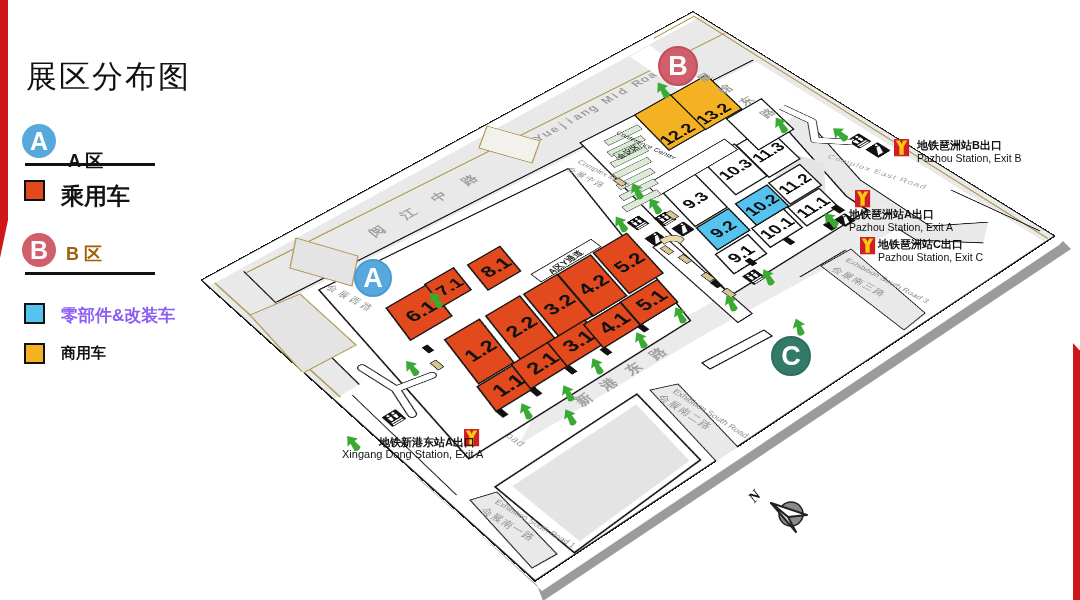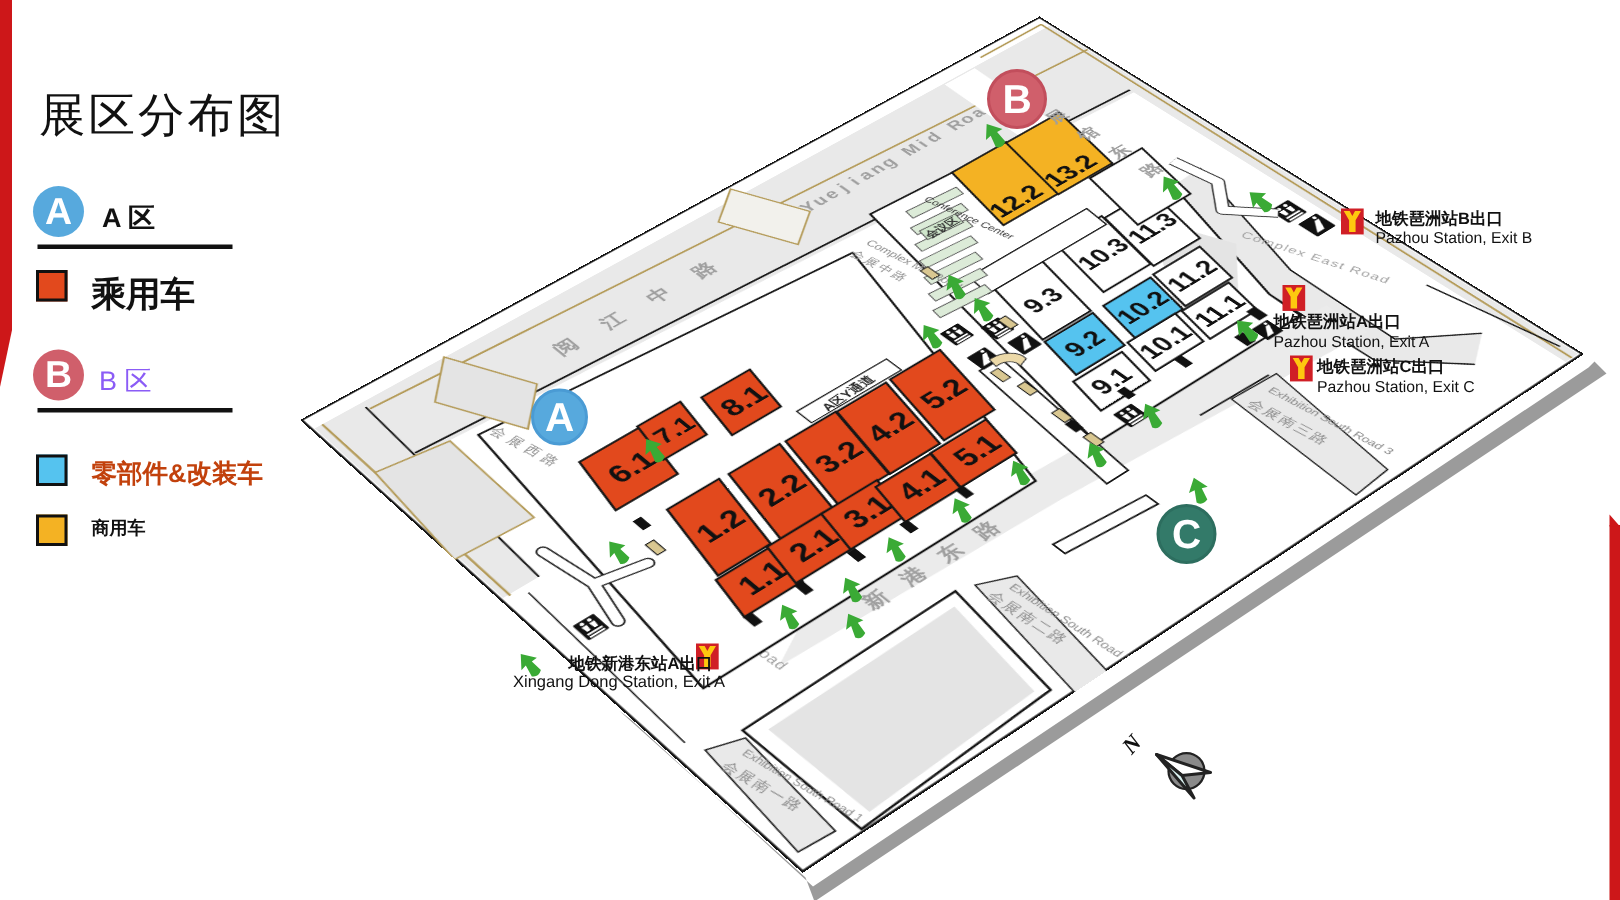--- a/index.html
+++ b/index.html
@@ -422,33 +422,33 @@
 <div style="position:absolute;left:0;top:0;width:8px;height:220px;background:#cd1719"></div>
 <div style="position:absolute;left:0;top:220px;width:0;height:0;border-top:38px solid #cd1719;border-right:8px solid transparent"></div>
 
 <div style="position:absolute;left:1073px;top:350px;width:7px;height:250px;background:#cd1719"></div>
 <div style="position:absolute;left:1073px;top:343px;width:0;height:0;border-bottom:8px solid #cd1719;border-left:7px solid transparent;transform:scaleX(-1)"></div>
 
 <div style="position:absolute;left:26px;top:56px;font-size:31px;font-weight:normal;color:#111;letter-spacing:2px">展区分布图</div>
 
 <div style="position:absolute;left:22px;top:124px;width:34px;height:34px;border-radius:50%;background:#57a9dd;color:#fff;font-size:25px;font-weight:bold;text-align:center;line-height:34px">A</div>
 
-<div style="position:absolute;left:68px;top:133px;font-size:18px;font-weight:bold;color:#111">A 区</div>
+<div style="position:absolute;left:68px;top:149px;font-size:18px;font-weight:bold;color:#111">A 区</div>
 
 <div style="position:absolute;left:25px;top:163px;width:130px;height:3px;background:#111"></div>
 
 <div style="position:absolute;left:24px;top:180px;width:17px;height:17px;background:#e2491d;border:2.5px solid #111"></div>
 
 <div style="position:absolute;left:61px;top:181px;font-size:23px;font-weight:bold;color:#111">乘用车</div>
 
 <div style="position:absolute;left:22px;top:233px;width:34px;height:34px;border-radius:50%;background:#d05f6b;color:#fff;font-size:25px;font-weight:bold;text-align:center;line-height:34px">B</div>
 
-<div style="position:absolute;left:66px;top:242px;font-size:18px;font-weight:normal;color:#8b5cf6">B 区</div>
+<div style="position:absolute;left:66px;top:242px;font-size:18px;font-weight:bold;color:#a16207">B 区</div>
 
 <div style="position:absolute;left:25px;top:272px;width:130px;height:3px;background:#111"></div>
 
 <div style="position:absolute;left:24px;top:303px;width:17px;height:17px;background:#55c3ef;border:2.5px solid #111"></div>
 
-<div style="position:absolute;left:61px;top:304px;font-size:17px;font-weight:bold;color:#c2410c">零部件&amp;改装车</div>
+<div style="position:absolute;left:61px;top:304px;font-size:17px;font-weight:bold;color:#8b5cf6">零部件&amp;改装车</div>
 
 <div style="position:absolute;left:24px;top:343px;width:17px;height:17px;background:#f4b223;border:2.5px solid #111"></div>
 
-<div style="position:absolute;left:61px;top:344px;font-size:12px;font-weight:bold;color:#111">商用车</div>
+<div style="position:absolute;left:61px;top:344px;font-size:15px;font-weight:bold;color:#111">商用车</div>
 
 </body></html>

